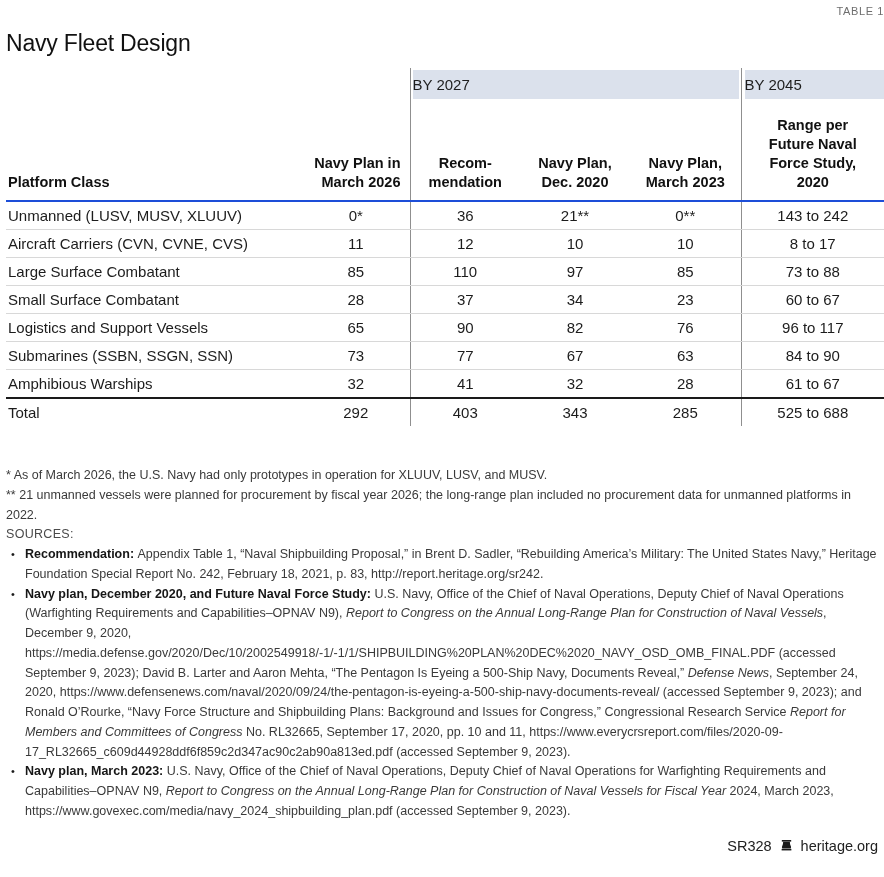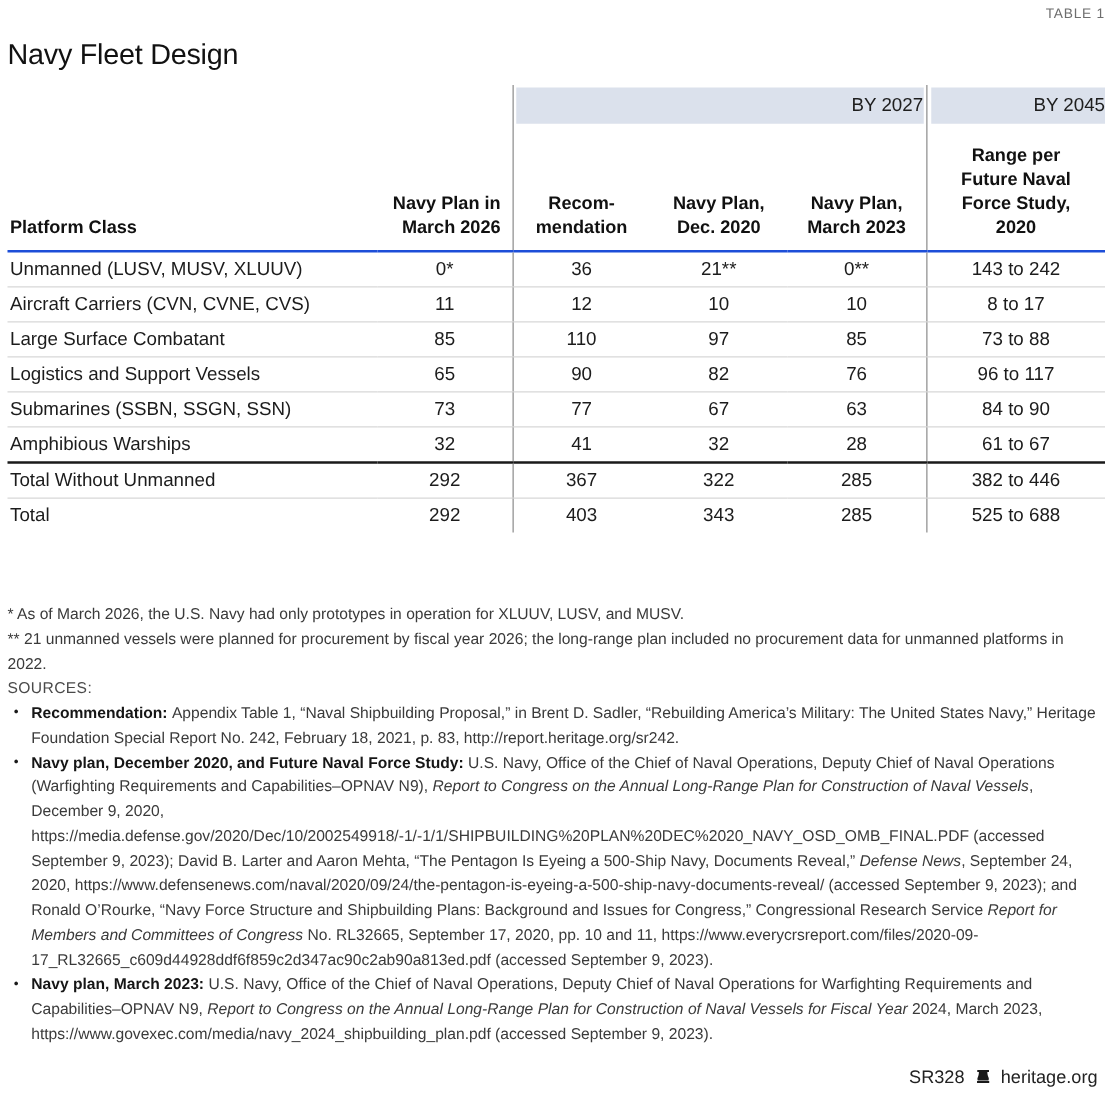--- a/index.html
+++ b/index.html
@@ -2,33 +2,33 @@
 <html><head>
 <meta charset="utf-8">
 <style>
   html,body{margin:0;padding:0;background:#fff;}
   body{width:884px;height:877px;overflow:hidden;font-family:"Liberation Sans",sans-serif;color:#222;}
   .page{padding:5px 0 0 6px;}
   .table-label{font-size:11px;color:#6e6e6e;letter-spacing:.6px;text-align:right;}
   .title{font-size:23px;font-weight:400;color:#111;letter-spacing:-.2px;margin:13px 0 0 0;}
   table.fleet{border-collapse:collapse;table-layout:fixed;width:878px;margin-top:11px;}
   .band-cell{height:36px;vertical-align:top;padding:0;}
-  .band{background:#dbe1ec;height:29px;line-height:29px;text-align:right;font-size:15px;color:#1e1e1e;margin:2px 2px 0 2px;}
+  .band{background:#dbe1ec;height:29px;line-height:29px;text-align:left;font-size:15px;color:#1e1e1e;margin:2px 2px 0 2px;}
   .band-right{margin:2px 0 0 3px;}
   .vb-r{border-right:1px solid #8f8f8f;}
   .head-row th{vertical-align:bottom;font-weight:700;font-size:14.5px;line-height:19px;color:#111;
     padding:12px 6px 8px 6px;border-bottom:2px solid #1d4ed8;}
   th.col-a{text-align:left;padding-left:2px;}
   th.col-b{text-align:right;padding-right:9px;}
   th.col-c,th.col-f{text-align:center;}
   tbody td{height:27px;font-size:15px;color:#1c1c1c;border-bottom:1px solid #d8d8d8;padding:0;text-align:center;margin-left:23px;}
   tbody td.col-a{text-align:left;padding-left:2px;}
   tbody.totals tr:first-child td{border-top:2px solid #1a1a1a;}
   tbody.totals tr:last-child td{border-bottom:none;}
-  .notes{margin-top:56px;width:872px;}
+  .notes{margin-top:40px;width:872px;}
   .footnote,.source-item{font-size:12.5px;line-height:1.58;color:#3a3a3a;overflow-wrap:break-word;}
   .sources-label{font-size:12.5px;line-height:1.58;color:#4a4a4a;letter-spacing:.3px;}
   .source-item{position:relative;padding-left:19px;width:853px;}
   .bullet{position:absolute;left:5px;top:1px;font-size:11px;color:#1a1a1a;}
   .seg-b{font-weight:700;color:#161616;}
   .seg-i{font-style:italic;}
   .footer{margin-top:16px;display:flex;justify-content:flex-end;align-items:center;gap:7px;
     font-size:14.5px;color:#222;width:872px;}
   .bell svg{display:block;}
 </style>
@@ -105,20 +105,28 @@
         </tr>
         <tr>
           <td class="col-a">Large Surface Combatant</td>
           <td class="col-b vb-r">85</td>
           <td class="col-c">110</td>
           <td class="col-c">97</td>
           <td class="col-c vb-r">85</td>
           <td class="col-f">73 to 88</td>
         </tr>
         <tr>
+          <td class="col-a">Small Surface Combatant</td>
+          <td class="col-b vb-r">28</td>
+          <td class="col-c">37</td>
+          <td class="col-c">34</td>
+          <td class="col-c vb-r">23</td>
+          <td class="col-f">60 to 67</td>
+        </tr>
+        <tr>
           <td class="col-a">Logistics and Support Vessels</td>
           <td class="col-b vb-r">65</td>
           <td class="col-c">90</td>
           <td class="col-c">82</td>
           <td class="col-c vb-r">76</td>
           <td class="col-f">96 to 117</td>
         </tr>
         <tr>
           <td class="col-a">Submarines (SSBN, SSGN, SSN)</td>
           <td class="col-b vb-r">73</td>
@@ -130,28 +138,20 @@
         <tr>
           <td class="col-a">Amphibious Warships</td>
           <td class="col-b vb-r">32</td>
           <td class="col-c">41</td>
           <td class="col-c">32</td>
           <td class="col-c vb-r">28</td>
           <td class="col-f">61 to 67</td>
         </tr>
       </tbody>
     <tbody id="total-rows" class="totals">
-        <tr>
-          <td class="col-a">Total Without Unmanned</td>
-          <td class="col-b vb-r">292</td>
-          <td class="col-c">367</td>
-          <td class="col-c">322</td>
-          <td class="col-c vb-r">285</td>
-          <td class="col-f">382 to 446</td>
-        </tr>
         <tr>
           <td class="col-a">Total</td>
           <td class="col-b vb-r">292</td>
           <td class="col-c">403</td>
           <td class="col-c">343</td>
           <td class="col-c vb-r">285</td>
           <td class="col-f">525 to 688</td>
         </tr>
       </tbody>
   </table>

